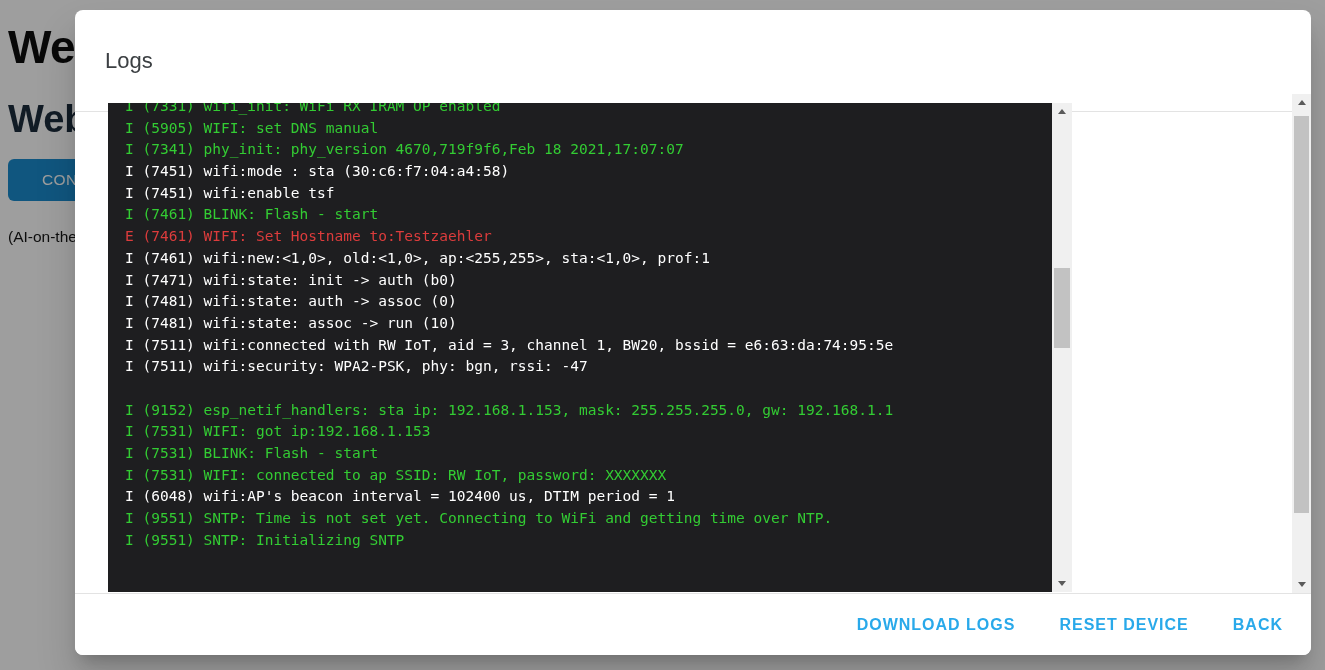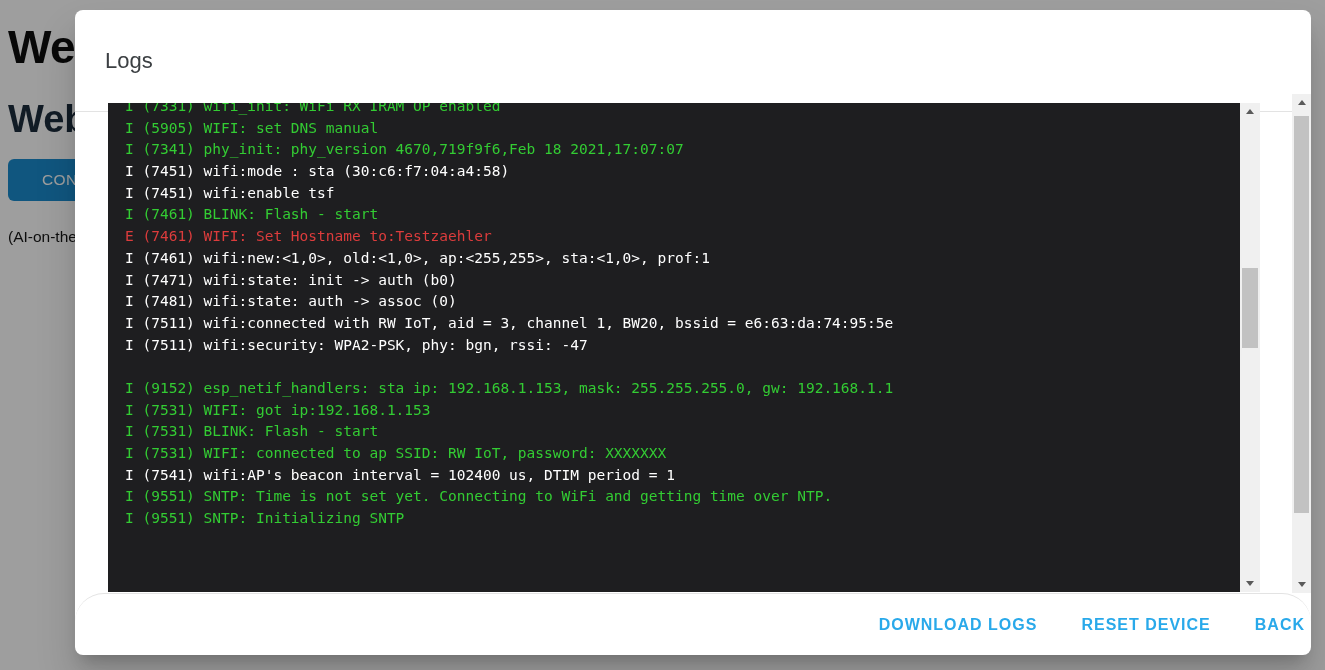--- a/index.html
+++ b/index.html
@@ -40,30 +40,30 @@
   .modal-header{
     position:absolute;top:0;left:0;right:0;height:102px;
     border-bottom:1px solid #e3e3e3;display:flex;align-items:center;
     padding-left:30px;font-size:22px;color:#3c4043;
   }
   .modal-body{position:absolute;top:84px;left:0;right:0;height:499px}
   .modal-footer{
     position:absolute;bottom:0;left:0;right:0;height:62px;
     border-top:1px solid #e3e3e3;background:#fff;
     display:flex;align-items:center;justify-content:flex-end;
-    gap:32px;border-radius:29px;
+    padding-right:22px;gap:32px;
   }
   .footer-btn{
     background:none;border:none;cursor:pointer;font-family:inherit;
     color:var(--accent-blue);font-size:16px;font-weight:600;letter-spacing:1px;white-space:nowrap;
   }
 
   
   .log-viewer{
-    position:absolute;left:33px;top:9px;width:1152px;height:489px;
+    position:absolute;left:33px;top:9px;width:964px;height:489px;
     background:var(--log-background);overflow:hidden;
   }
   .log-content{
     position:absolute;left:0;top:-7px;right:20px;
     padding-left:17px;
     font-family:"DejaVu Sans Mono","Liberation Mono",monospace;
     font-size:14.5px;line-height:21.7px;
   }
   .log-line{white-space:pre;height:21.7px}
   .lv-green{color:var(--log-green)}
@@ -113,28 +113,29 @@
       <div class="log-line lv-green">I (7331) wifi_init: WiFi RX IRAM OP enabled</div>
           <div class="log-line lv-green">I (5905) WIFI: set DNS manual</div>
           <div class="log-line lv-green">I (7341) phy_init: phy_version 4670,719f9f6,Feb 18 2021,17:07:07</div>
           <div class="log-line lv-plain">I (7451) wifi:mode : sta (30:c6:f7:04:a4:58)</div>
           <div class="log-line lv-plain">I (7451) wifi:enable tsf</div>
           <div class="log-line lv-green">I (7461) BLINK: Flash - start</div>
           <div class="log-line lv-error">E (7461) WIFI: Set Hostname to:Testzaehler</div>
           <div class="log-line lv-plain">I (7461) wifi:new:&lt;1,0&gt;, old:&lt;1,0&gt;, ap:&lt;255,255&gt;, sta:&lt;1,0&gt;, prof:1</div>
           <div class="log-line lv-plain">I (7471) wifi:state: init -&gt; auth (b0)</div>
           <div class="log-line lv-plain">I (7481) wifi:state: auth -&gt; assoc (0)</div>
+          <div class="log-line lv-plain">I (7481) wifi:state: assoc -&gt; run (10)</div>
           <div class="log-line lv-plain">I (7511) wifi:connected with RW IoT, aid = 3, channel 1, BW20, bssid = e6:63:da:74:95:5e</div>
           <div class="log-line lv-plain">I (7511) wifi:security: WPA2-PSK, phy: bgn, rssi: -47</div>
           <div class="log-line lv-plain"></div>
           <div class="log-line lv-green">I (9152) esp_netif_handlers: sta ip: 192.168.1.153, mask: 255.255.255.0, gw: 192.168.1.1</div>
           <div class="log-line lv-green">I (7531) WIFI: got ip:192.168.1.153</div>
           <div class="log-line lv-green">I (7531) BLINK: Flash - start</div>
           <div class="log-line lv-green">I (7531) WIFI: connected to ap SSID: RW IoT, password: XXXXXXX</div>
-          <div class="log-line lv-plain">I (7541) wifi:AP's beacon interval = 102400 us, DTIM period = 1</div>
+          <div class="log-line lv-plain">I (6048) wifi:AP's beacon interval = 102400 us, DTIM period = 1</div>
           <div class="log-line lv-green">I (9551) SNTP: Time is not set yet. Connecting to WiFi and getting time over NTP.</div>
           <div class="log-line lv-green">I (9551) SNTP: Initializing SNTP</div>
         </div>
 
       <div class="vscroll inner-scroll">
         <div class="sb-btn up">
             <span class="tri-up"></span>
           </div>
         <div class="thumb"></div>
         <div class="sb-btn down">

